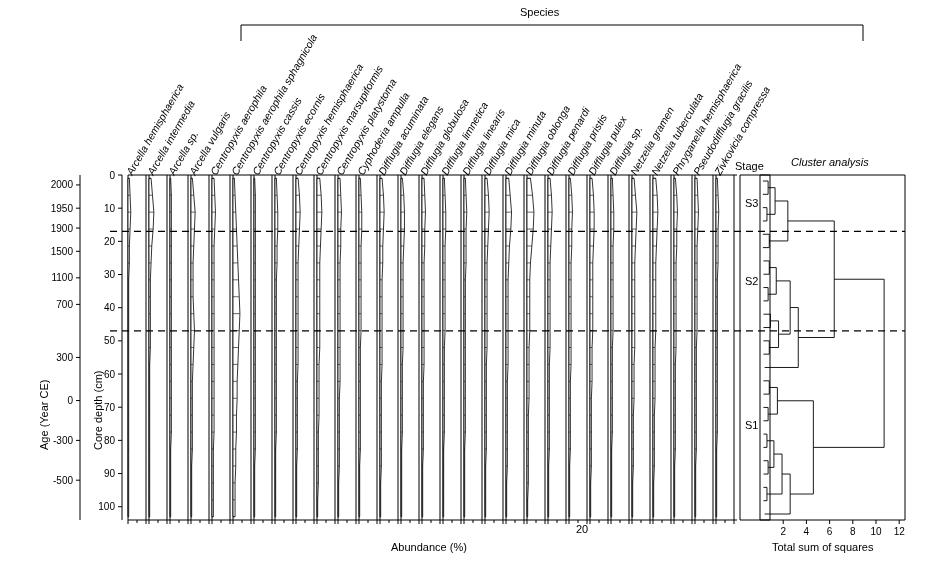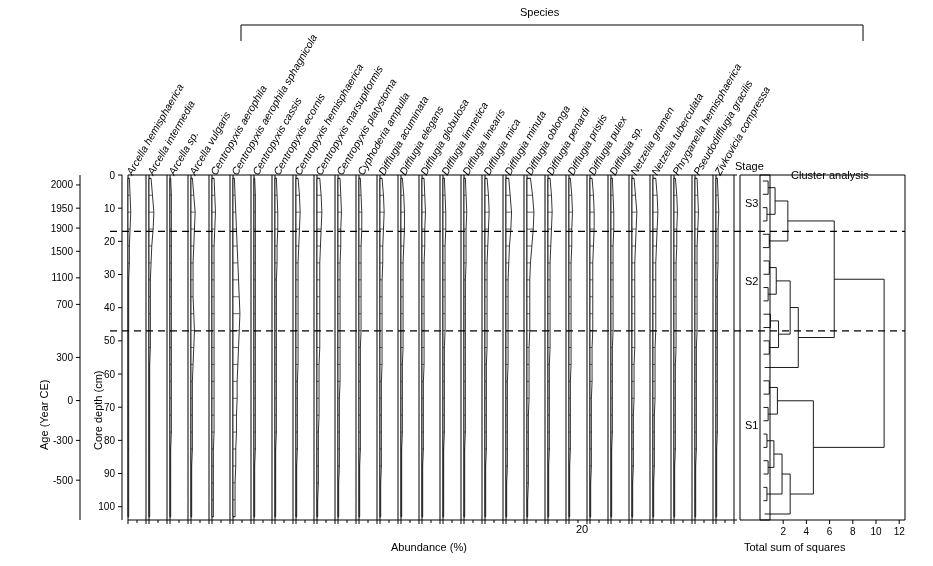--- a/index.html
+++ b/index.html
@@ -1003,20 +1003,20 @@
 
   <div id="age-axis"></div>
   <div class="rot-label" style="left:38px;top:450px;">Age (Year CE)</div>
 
   <div id="depth-axis"></div>
   <div class="rot-label" style="left:92px;top:450px;">Core depth (cm)</div>
 
   <div class="abs" style="left:735px;top:160px;font-size:11px;">Stage</div>
   <div id="stage-col"></div>
 
-  <div class="abs" style="left:791px;top:169px;font-size:11px;">Cluster analysis</div>
+  <div class="abs" style="left:791px;top:156px;font-size:11px;font-style:italic;">Cluster analysis</div>
   <div id="cluster"></div>
 
   <div class="axis-title" style="left:391px;top:541px;">Abundance (%)</div>
   <div class="abs" style="left:576px;top:523px;font-size:11px;">20</div>
-  <div class="axis-title" style="left:744px;top:541px;">Total sum of squares</div>
+  <div class="axis-title" style="left:772px;top:541px;">Total sum of squares</div>
 
 </div>
 
 </body></html>

